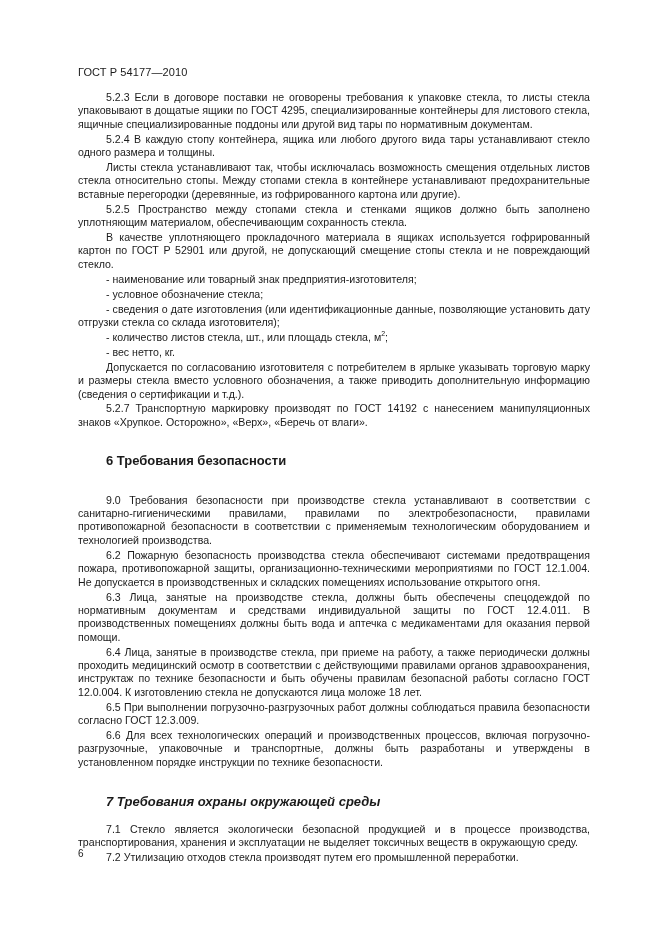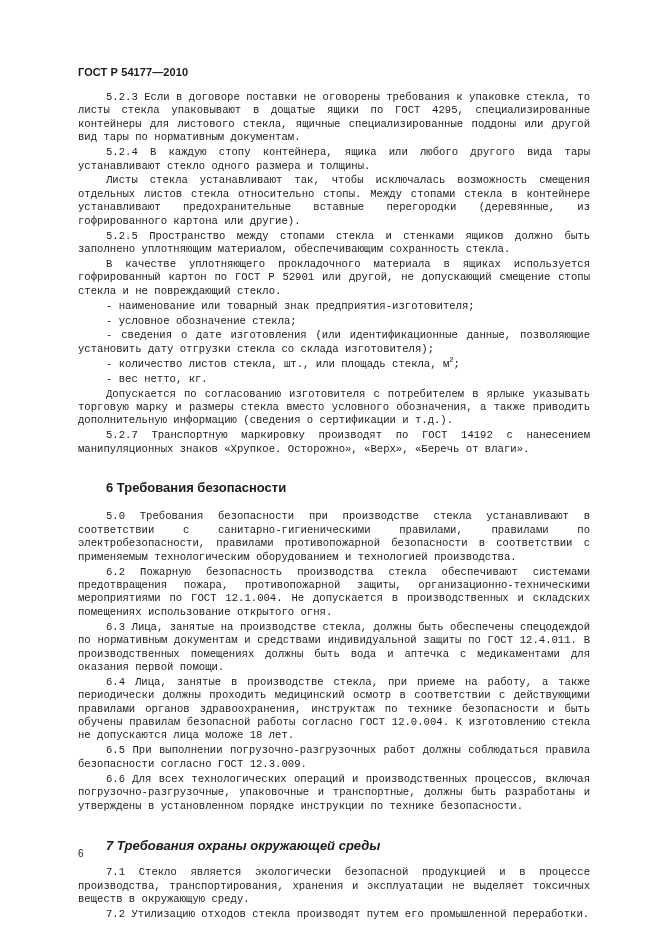--- a/index.html
+++ b/index.html
@@ -1,25 +1,25 @@
 <!DOCTYPE html>
 <html><head>
 <meta charset="utf-8">
 <style>
   html, body { margin: 0; padding: 0; background: #ffffff; }
   body { width: 661px; height: 936px; position: relative; overflow: hidden;
          font-family: "Liberation Sans", sans-serif; color: #1a1a1a; }
   .page { position: absolute; left: 78px; top: 0; width: 512px; }
-  .doc-header { position: absolute; top: 66px; left: 0; font-size: 11px; font-weight: bold; letter-spacing: 0.1px; }
+  .doc-header { position: absolute; top: 66px; left: 0; font-size: 11px; font-weight: normal; letter-spacing: 0.1px; }
   .body { position: absolute; top: 91px; left: 0; width: 512px; font-size: 10.6px; line-height: 13.4px; }
-  p { margin: 0; text-align: justify; text-indent: 28px; hyphens: manual; font-family: Liberation Mono, monospace; }
+  p { margin: 0; text-align: justify; text-indent: 28px; hyphens: manual; }
   p.gap { margin-top: 1.5px; }
   p.dash { text-indent: 28px; }
   h2 { margin: 0; font-size: 13px; font-weight: bold; padding-left: 28px; }
-  .h6 { margin-top: 25px; margin-bottom: 16px; }
+  .h6 { margin-top: 25px; margin-bottom: 26px; }
   .h7 { margin-top: 26px; margin-bottom: 14px; font-style: italic; }
   sup { font-size: 7px; line-height: 0; }
   .page-number { position: absolute; top: 848px; left: 0; font-size: 10px; }
 </style>
 </head>
 <body>
 
 <div class="page">
   <div class="doc-header">ГОСТ Р 54177—2010</div>
 
@@ -31,21 +31,21 @@
     <p class="gap">В качестве уплотняющего прокладочного материала в ящиках используется гофрированный картон по ГОСТ Р 52901 или другой, не допускающий смещение стопы стекла и не повреждающий стекло.</p>
     <p class="gap dash">- наименование или товарный знак предприятия-изготовителя;</p>
     <p class="gap dash">- условное обозначение стекла;</p>
     <p class="gap dash">- сведения о дате изготовления (или идентификационные данные, позволяющие установить дату отгрузки стекла со склада изготовителя);</p>
     <p class="gap dash"><span>- количество листов стекла, шт., или площадь стекла, м</span><sup>2</sup><span>;</span></p>
     <p class="gap dash">- вес нетто, кг.</p>
     <p class="gap">Допускается по согласованию изготовителя с потребителем в ярлыке указывать торговую марку и размеры стекла вместо условного обозначения, а также приводить дополнительную информацию (сведения о сертификации и т.д.).</p>
     <p class="gap">5.2.7 Транспортную маркировку производят по ГОСТ 14192 с нанесением манипуляционных знаков «Хрупкое. Осторожно», «Верх», «Беречь от влаги».</p>
 
     <h2 class="h6">6 Требования безопасности</h2>
-    <p>5.0 Требования безопасности при производстве стекла устанавливают в соответствии с санитарно-гигиеническими правилами, правилами по электробезопасности, правилами противопожарной безопасности в соответствии с применяемым технологическим оборудованием и технологией производства.</p>
+    <p>9.0 Требования безопасности при производстве стекла устанавливают в соответствии с санитарно-гигиеническими правилами, правилами по электробезопасности, правилами противопожарной безопасности в соответствии с применяемым технологическим оборудованием и технологией производства.</p>
     <p class="gap">6.2 Пожарную безопасность производства стекла обеспечивают системами предотвращения пожара, противопожарной защиты, организационно-техническими мероприятиями по ГОСТ 12.1.004. Не допускается в производственных и складских помещениях использование открытого огня.</p>
     <p class="gap">6.3 Лица, занятые на производстве стекла, должны быть обеспечены спецодеждой по нормативным документам и средствами индивидуальной защиты по ГОСТ 12.4.011. В производственных помещениях должны быть вода и аптечка с медикаментами для оказания первой помощи.</p>
     <p class="gap">6.4 Лица, занятые в производстве стекла, при приеме на работу, а также периодически должны проходить медицинский осмотр в соответствии с действующими правилами органов здравоохранения, инструктаж по технике безопасности и быть обучены правилам безопасной работы согласно ГОСТ 12.0.004. К изготовлению стекла не допускаются лица моложе 18 лет.</p>
     <p class="gap">6.5 При выполнении погрузочно-разгрузочных работ должны соблюдаться правила безопасности согласно ГОСТ 12.3.009.</p>
     <p class="gap">6.6 Для всех технологических операций и производственных процессов, включая погрузочно-разгрузочные, упаковочные и транспортные, должны быть разработаны и утверждены в установленном порядке инструкции по технике безопасности.</p>
 
     <h2 class="h7">7 Требования охраны окружающей среды</h2>
     <p>7.1 Стекло является экологически безопасной продукцией и в процессе производства, транспортирования, хранения и эксплуатации не выделяет токсичных веществ в окружающую среду.</p>
     <p class="gap">7.2 Утилизацию отходов стекла производят путем его промышленной переработки.</p>
   </div>

